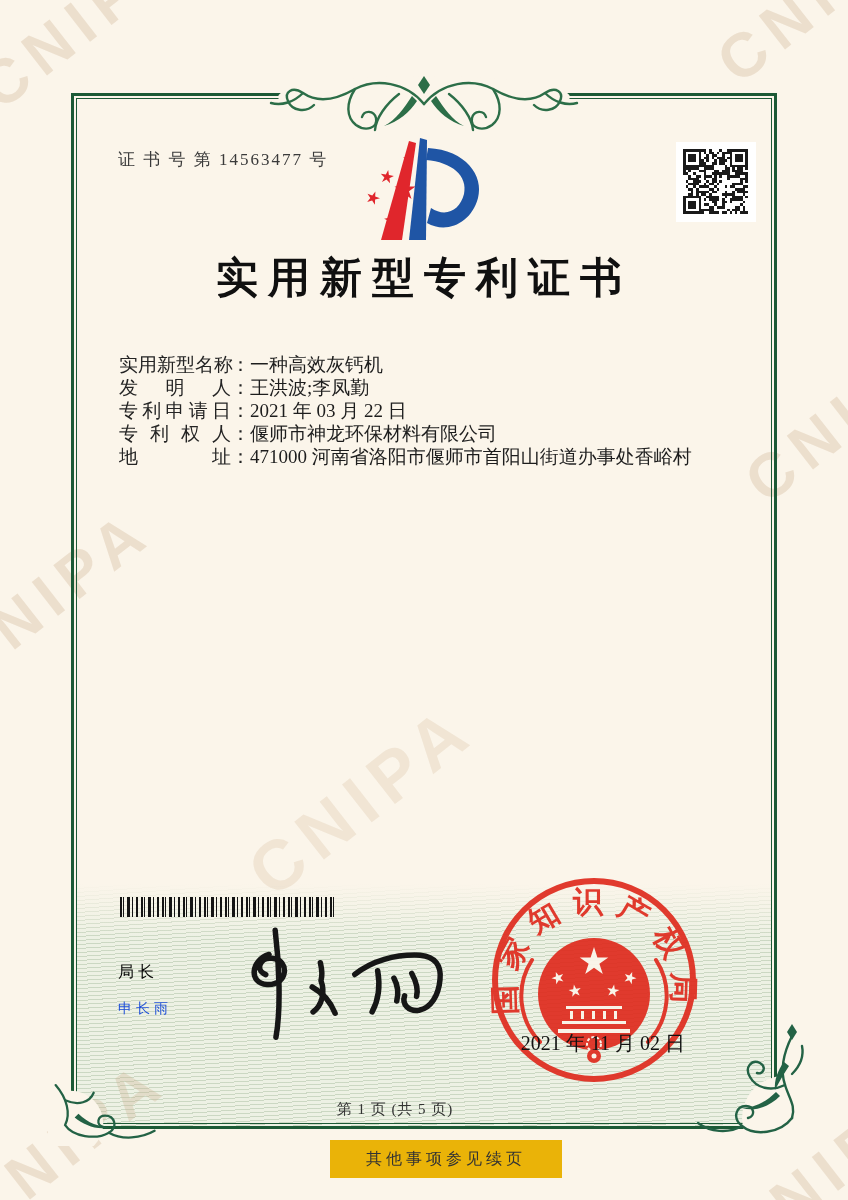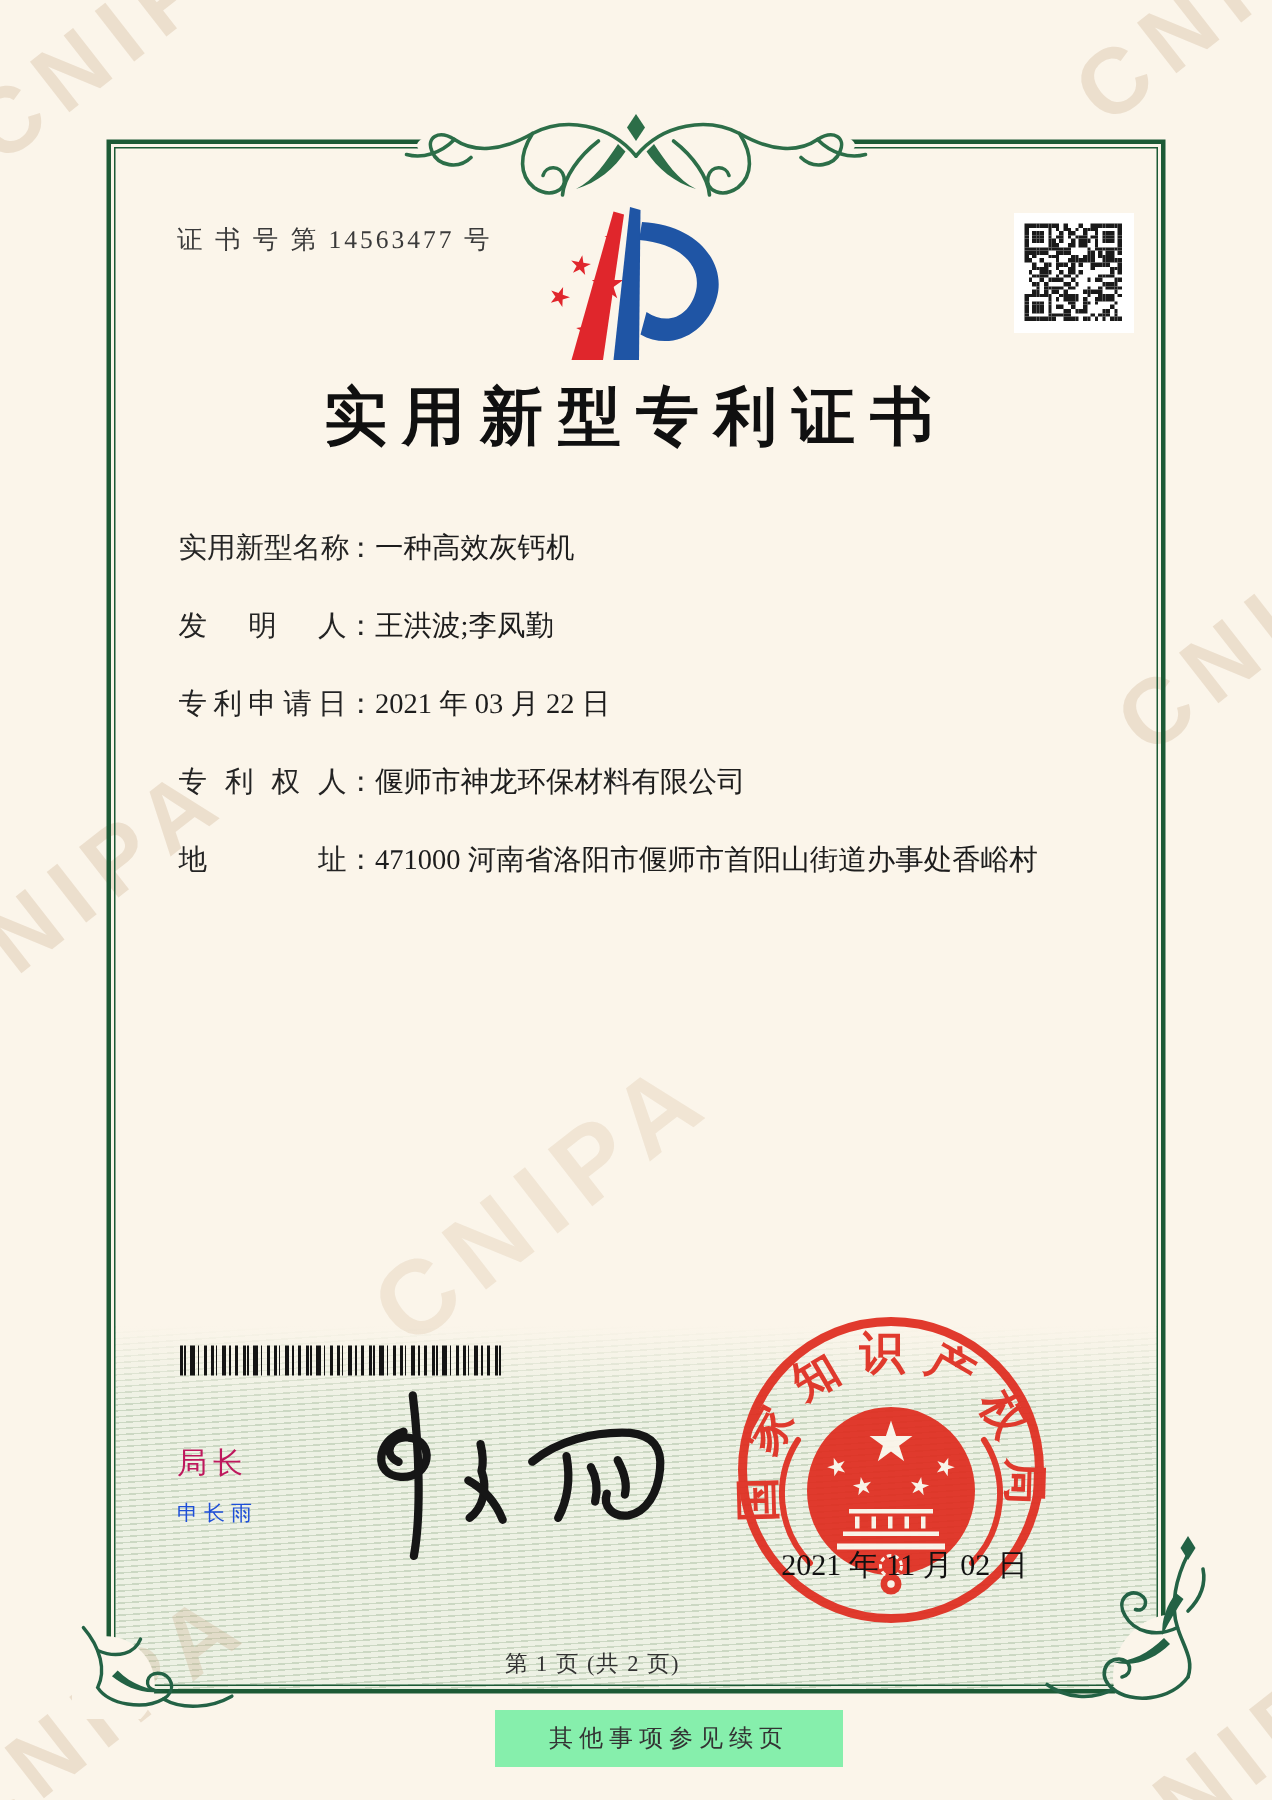--- a/index.html
+++ b/index.html
@@ -30,46 +30,46 @@
   
   .cert-no{position:absolute;left:118px;top:148px;z-index:3;font-size:17px;letter-spacing:2px;color:#3a3a3a;}
   .logo{position:absolute;left:352px;top:136px;z-index:3;}
   .qr-pad{position:absolute;left:676px;top:142px;width:80px;height:80px;background:#fff;z-index:3;}
   .qr{position:absolute;left:7px;top:7px;display:grid;grid-template-columns:repeat(25,2.6px);grid-auto-rows:2.6px;}
   .qr div{width:2.6px;height:2.6px;}
   .qr .d{background:#1a1a1a;}
   .title{position:absolute;left:0;right:0;top:250px;z-index:3;text-align:center;
     font-size:42px;font-weight:bold;letter-spacing:10px;color:#101010;}
   
-  .fields{position:absolute;left:119px;top:352px;width:616px;z-index:3;display:flex;flex-direction:column;gap:29px;}
+  .fields{position:absolute;left:119px;top:352px;width:616px;z-index:3;display:flex;flex-direction:column;}
   .frow{height:23px;font-size:19px;white-space:nowrap;}
   .flabel{display:inline-block;width:112px;text-align:justify;text-align-last:justify;vertical-align:top;color:#242424;}
   .colon{color:#242424;}
   .fvalue{color:#1d1d1d;}
   .grant-row{position:absolute;left:119px;top:659px;width:616px;z-index:3;font-size:19px;white-space:nowrap;}
   .grant-second{position:absolute;left:336px;top:0;}
   
   .body-text{position:absolute;left:119px;top:694px;width:614px;z-index:3;
     font-size:19px;line-height:36px;text-align:justify;color:#1f1f1f;}
   .body-text p{margin:0;text-indent:2em;}
   
   .barcode{position:absolute;left:120px;top:897px;width:216px;height:20px;z-index:3;
     background:repeating-linear-gradient(90deg,#141414 0 2px,transparent 2px 3px,
       #141414 3px 4px,transparent 4px 7px,#141414 7px 10px,transparent 10px 12px,
       #141414 12px 13px,transparent 13px 16px,#141414 16px 18px,transparent 18px 21px);}
-  .director-label{position:absolute;left:118px;top:962px;z-index:3;font-size:20px;letter-spacing:4px;color:#be185d;}
+  .director-label{position:absolute;left:118px;top:962px;z-index:3;font-size:16px;letter-spacing:4px;color:#000000;}
   .director-name{position:absolute;left:118px;top:1000px;z-index:3;font-size:14px;letter-spacing:4px;color:#1d4ed8;}
   .signature{position:absolute;left:225px;top:922px;z-index:3;transform:rotate(-2deg);}
   .seal{position:absolute;left:488px;top:874px;z-index:4;opacity:.92;}
   .seal-date{position:absolute;left:496px;top:1030px;width:214px;z-index:5;text-align:center;
     font-size:20px;color:#111;white-space:nowrap;}
   .page-info{position:absolute;left:280px;top:1100px;width:230px;z-index:3;text-align:center;
     font-size:15px;letter-spacing:1px;color:#333;}
   .footer-note{position:absolute;left:330px;top:1140px;width:232px;height:38px;z-index:3;
-    background:#86efac;display:flex;align-items:center;justify-content:center;
+    background:#eab308;display:flex;align-items:center;justify-content:center;
     font-size:16px;letter-spacing:4px;color:#333;}
   
   .orn-top{position:absolute;left:254px;top:70px;z-index:3;}
   .orn-br{position:absolute;left:688px;top:1022px;z-index:3;}
   .orn-bl{position:absolute;left:48px;top:1072px;z-index:3;transform:scaleX(-1);}
 </style>
 </head>
 <body>
 
 <div class="page">
@@ -848,17 +848,17 @@
     <g stroke="#df2b1e" stroke-width="4" fill="none" stroke-linecap="round">
       <path d="M52,168 A66,66 0 0 1 44,86"></path>
       <path d="M160,168 A66,66 0 0 0 168,86"></path>
     </g>
     <circle cx="106" cy="182" r="7" fill="#df2b1e"></circle>
     <circle cx="106" cy="182" r="2.5" fill="#fbf5ea"></circle>
   </svg>
 
   <div class="seal-date">2021 年 11 月 02 日</div>
 
-  <div class="page-info">第 1 页 (共 2 页)</div>
+  <div class="page-info">第 1 页 (共 5 页)</div>
 
   <div class="footer-note">其他事项参见续页</div>
 
 </div>
 
 </body></html>

